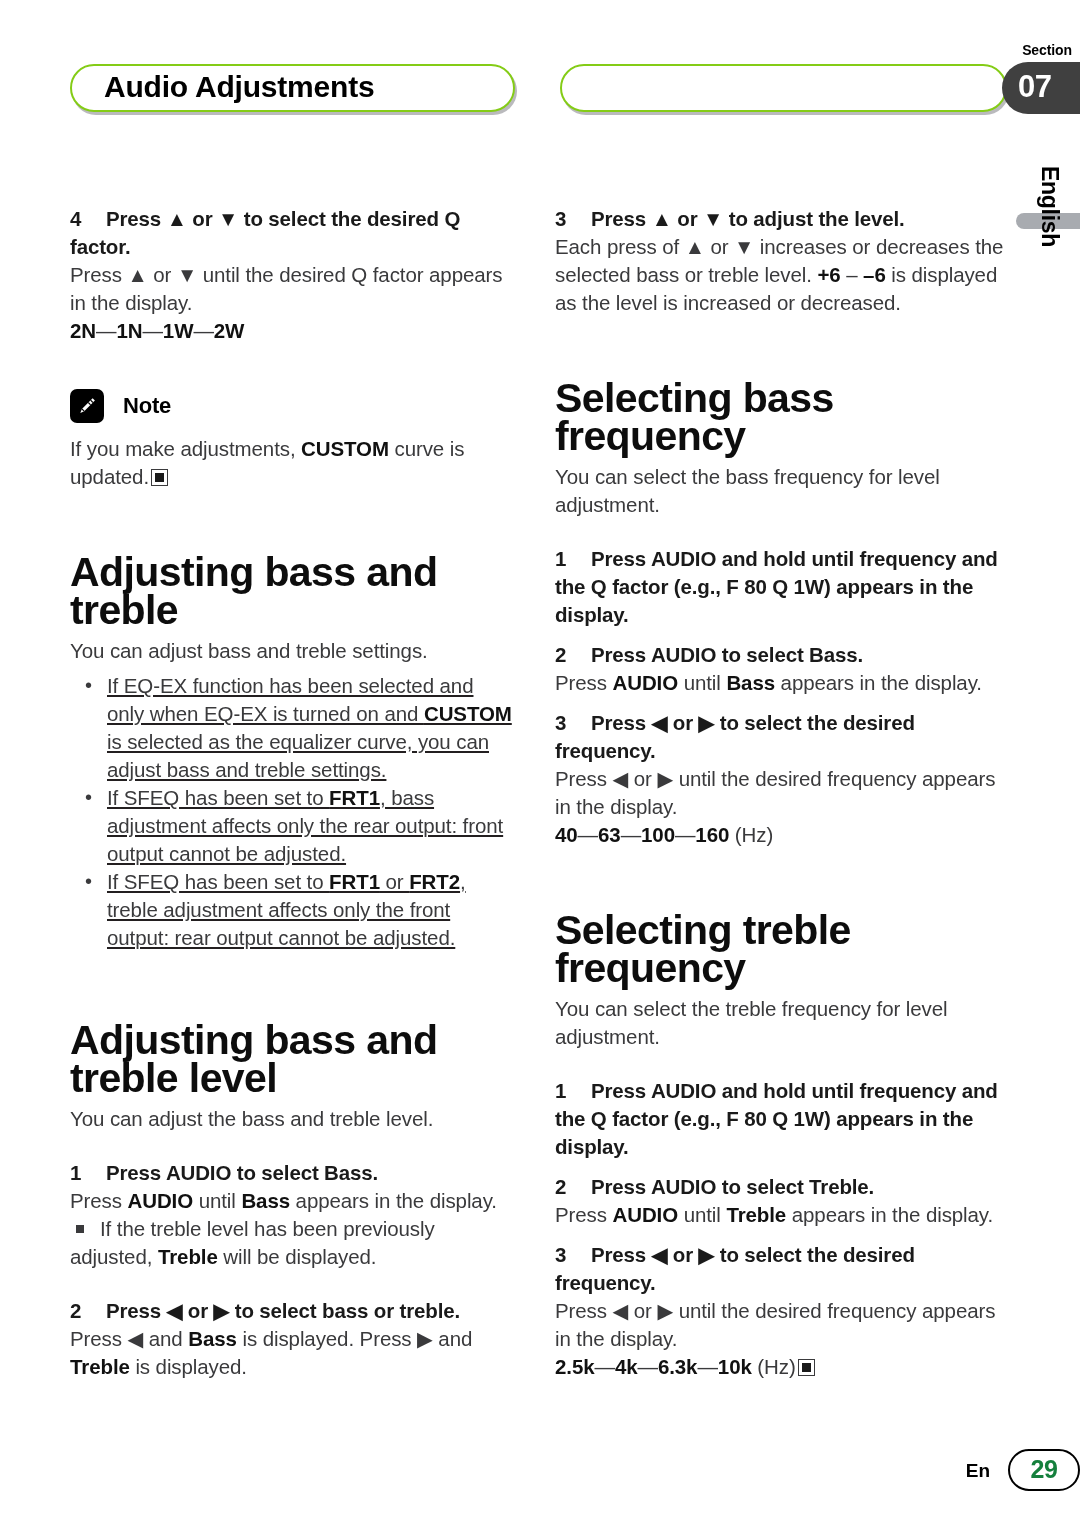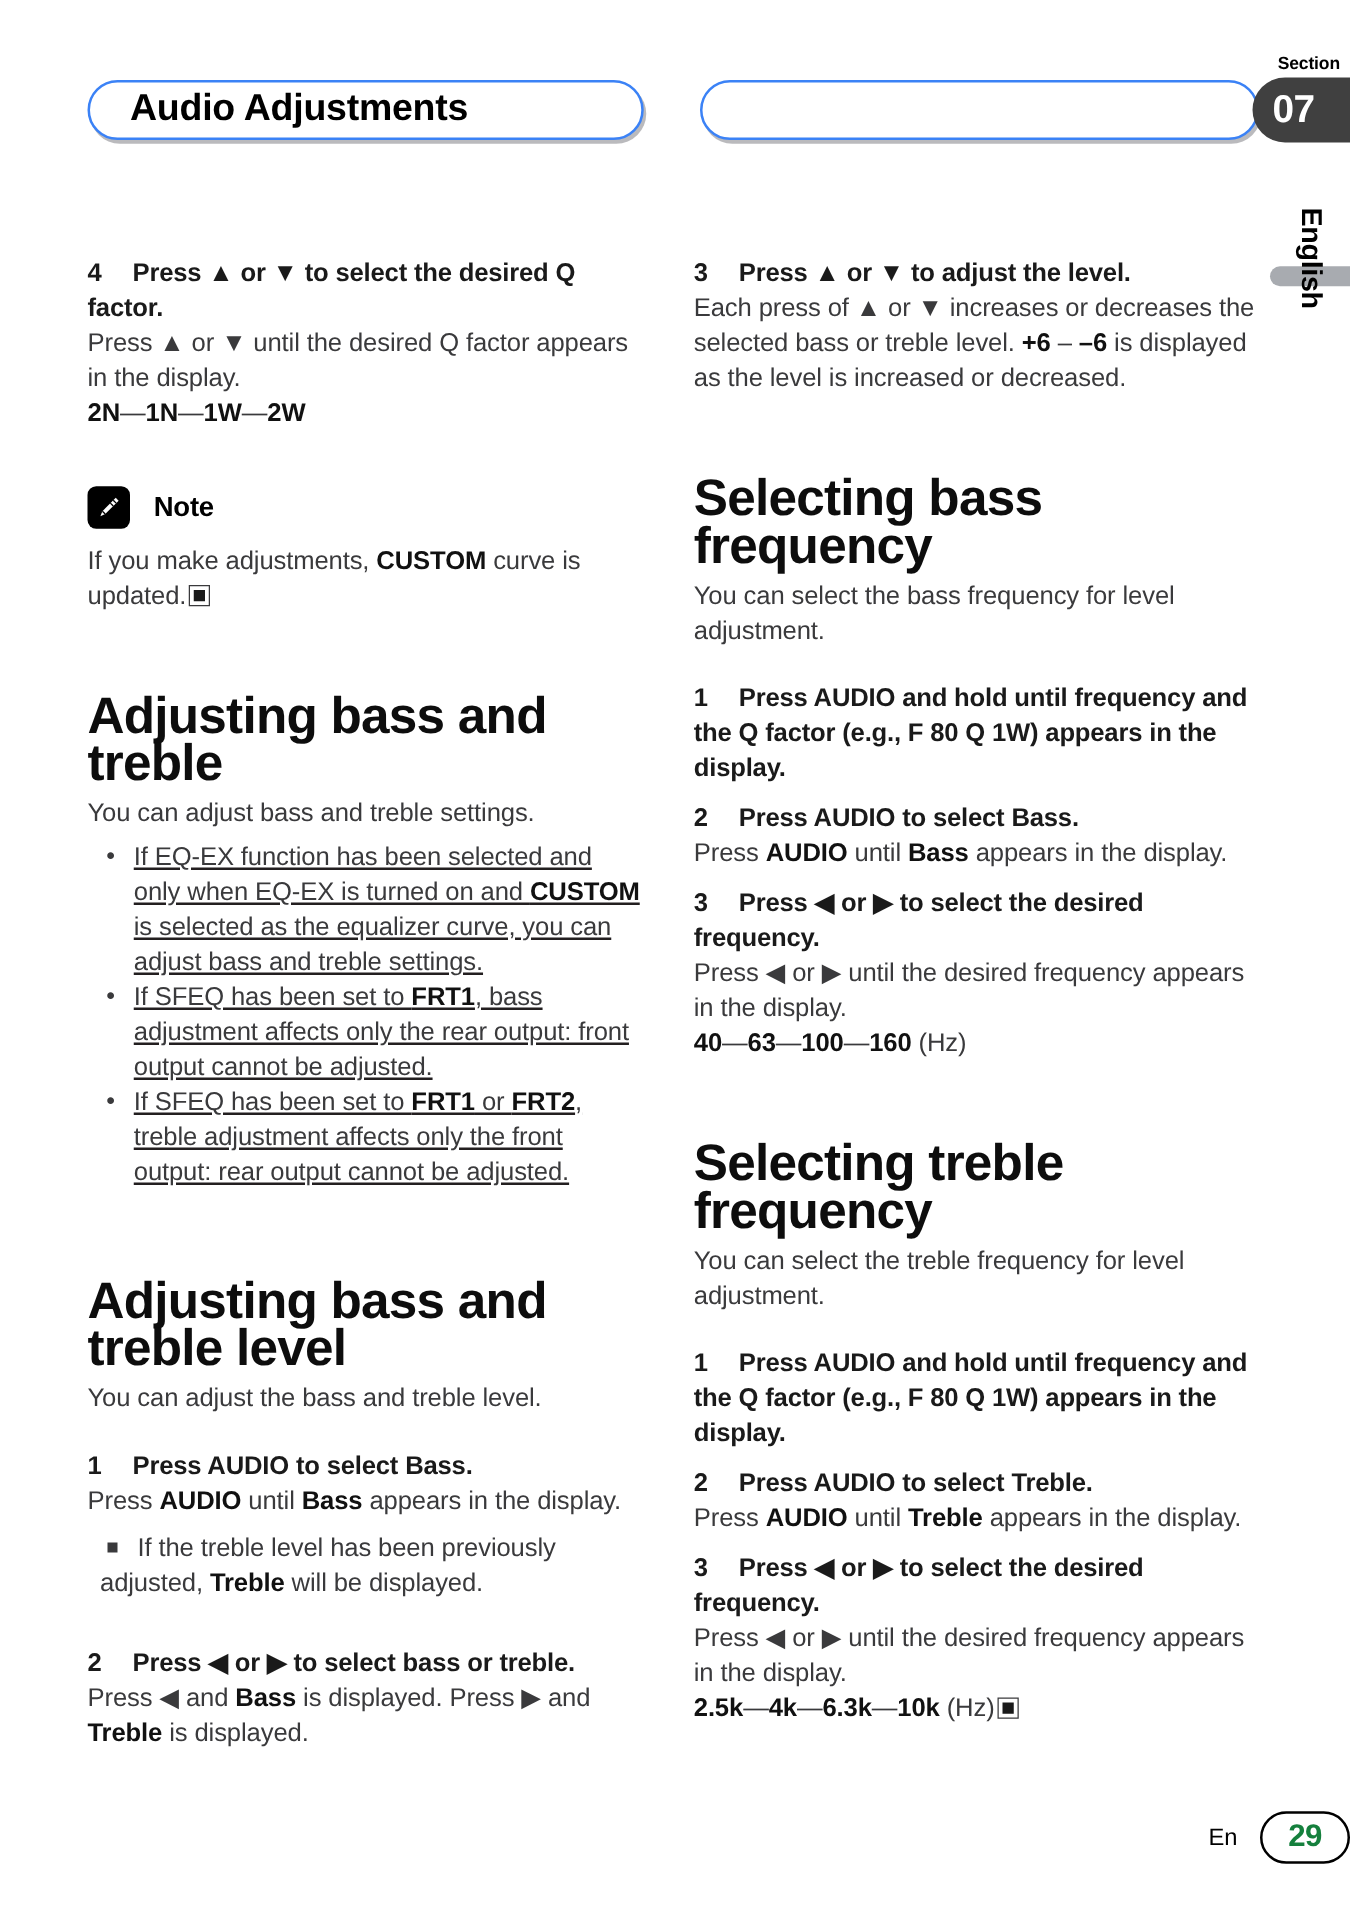--- a/index.html
+++ b/index.html
@@ -20,21 +20,21 @@
   .header {
     position: absolute;
     left: 0;
     top: 0;
     width: 1080px;
     height: 160px;
   }
   .pill {
     position: absolute;
     box-sizing: border-box;
-    border: 2px solid #3b82f6;
+    border: 2px solid #84cc16;
     border-radius: 999px;
     background: #ffffff;
     box-shadow: 2px 3px 0 0 rgba(130,130,135,0.55);
   }
   .pill-title {
     left: 70px;
     top: 64px;
     width: 445px;
     height: 48px;
   }
@@ -192,21 +192,21 @@
     color: #3a3a3c;
   }
   ul.bullets li b { color: #111111; }
 
   .sq-note {
     position: relative;
     font-size: 20.5px;
     line-height: 28px;
     color: #3a3a3c;
     letter-spacing: -0.1px;
-    margin: 10px;
+    margin: 0;
   }
   .sq-note .sqb {
     display: inline-block;
     width: 8px;
     height: 8px;
     background: #3a3a3c;
     margin: 0 16px 3px 6px;
   }
   .sq-note b { color: #111111; }
 
@@ -266,21 +266,21 @@
     left: 0;
     bottom: 36px;
     width: 1080px;
     height: 44px;
   }
   .footer-lang {
     position: absolute;
     right: 90px;
     top: 11px;
     font-size: 19px;
-    font-weight: normal;
+    font-weight: bold;
     color: #000000;
   }
   .footer-page {
     position: absolute;
     right: 0;
     top: 0;
     width: 72px;
     height: 42px;
     border: 2.2px solid #000000;
     border-radius: 999px;

